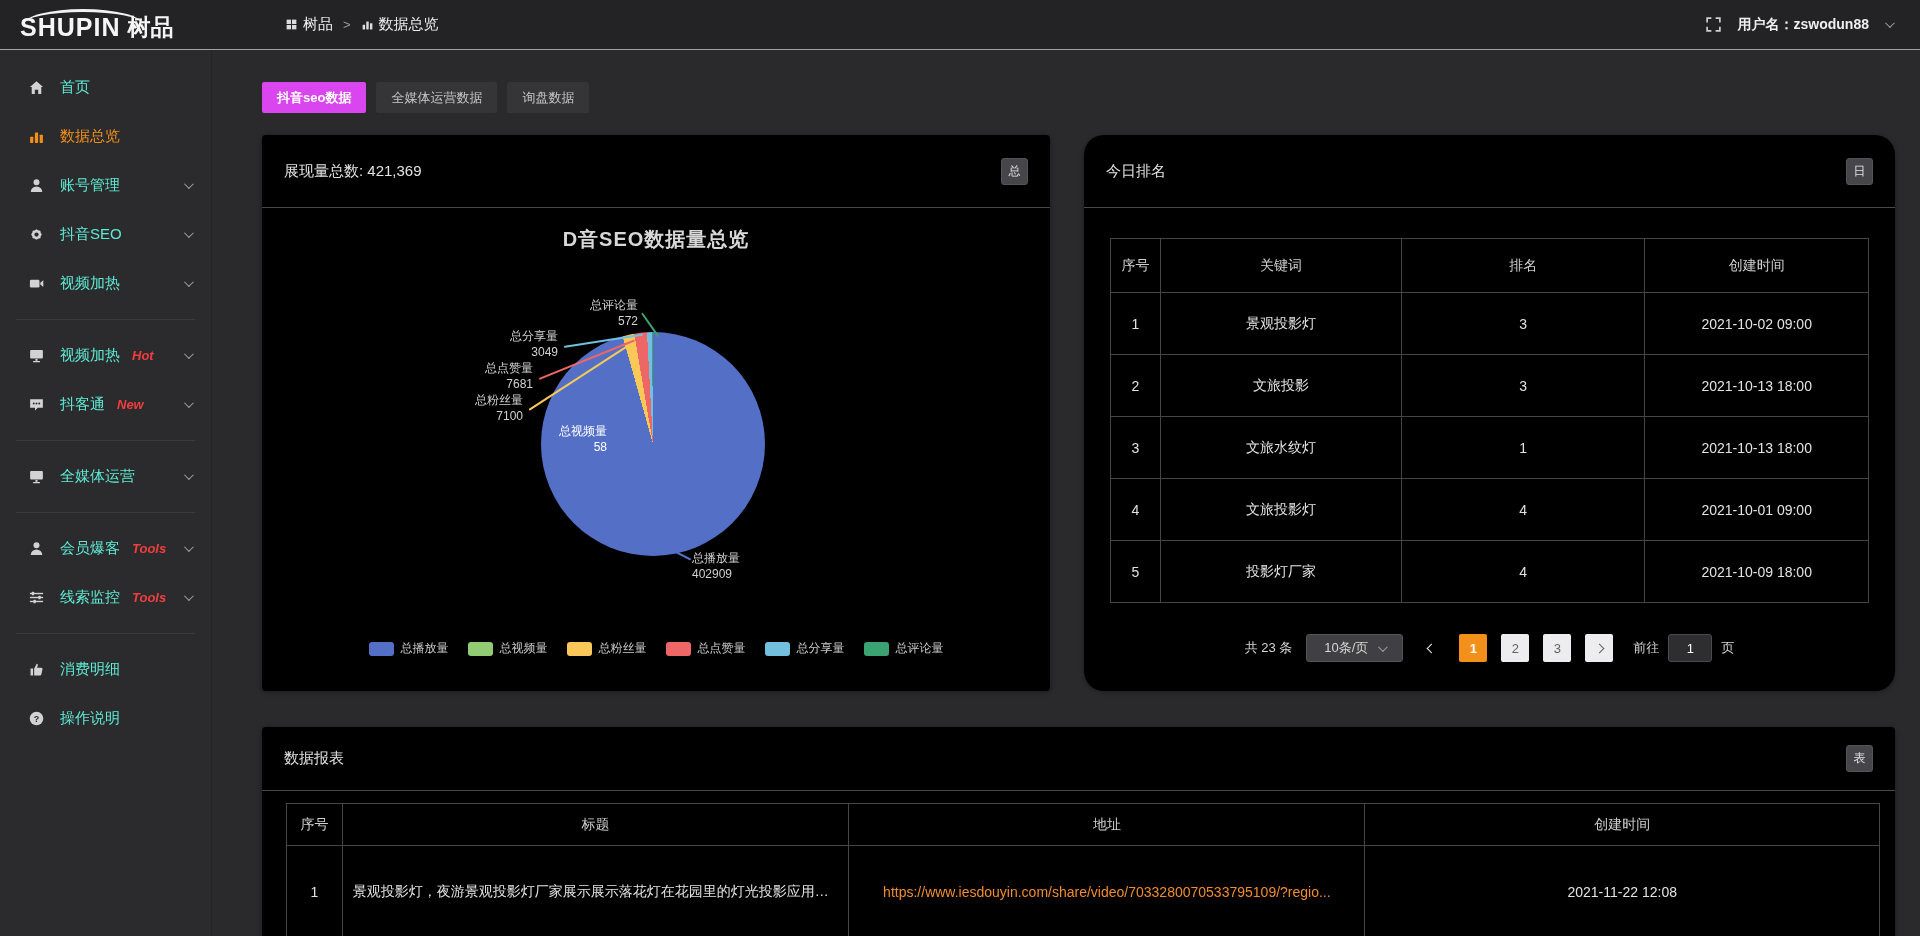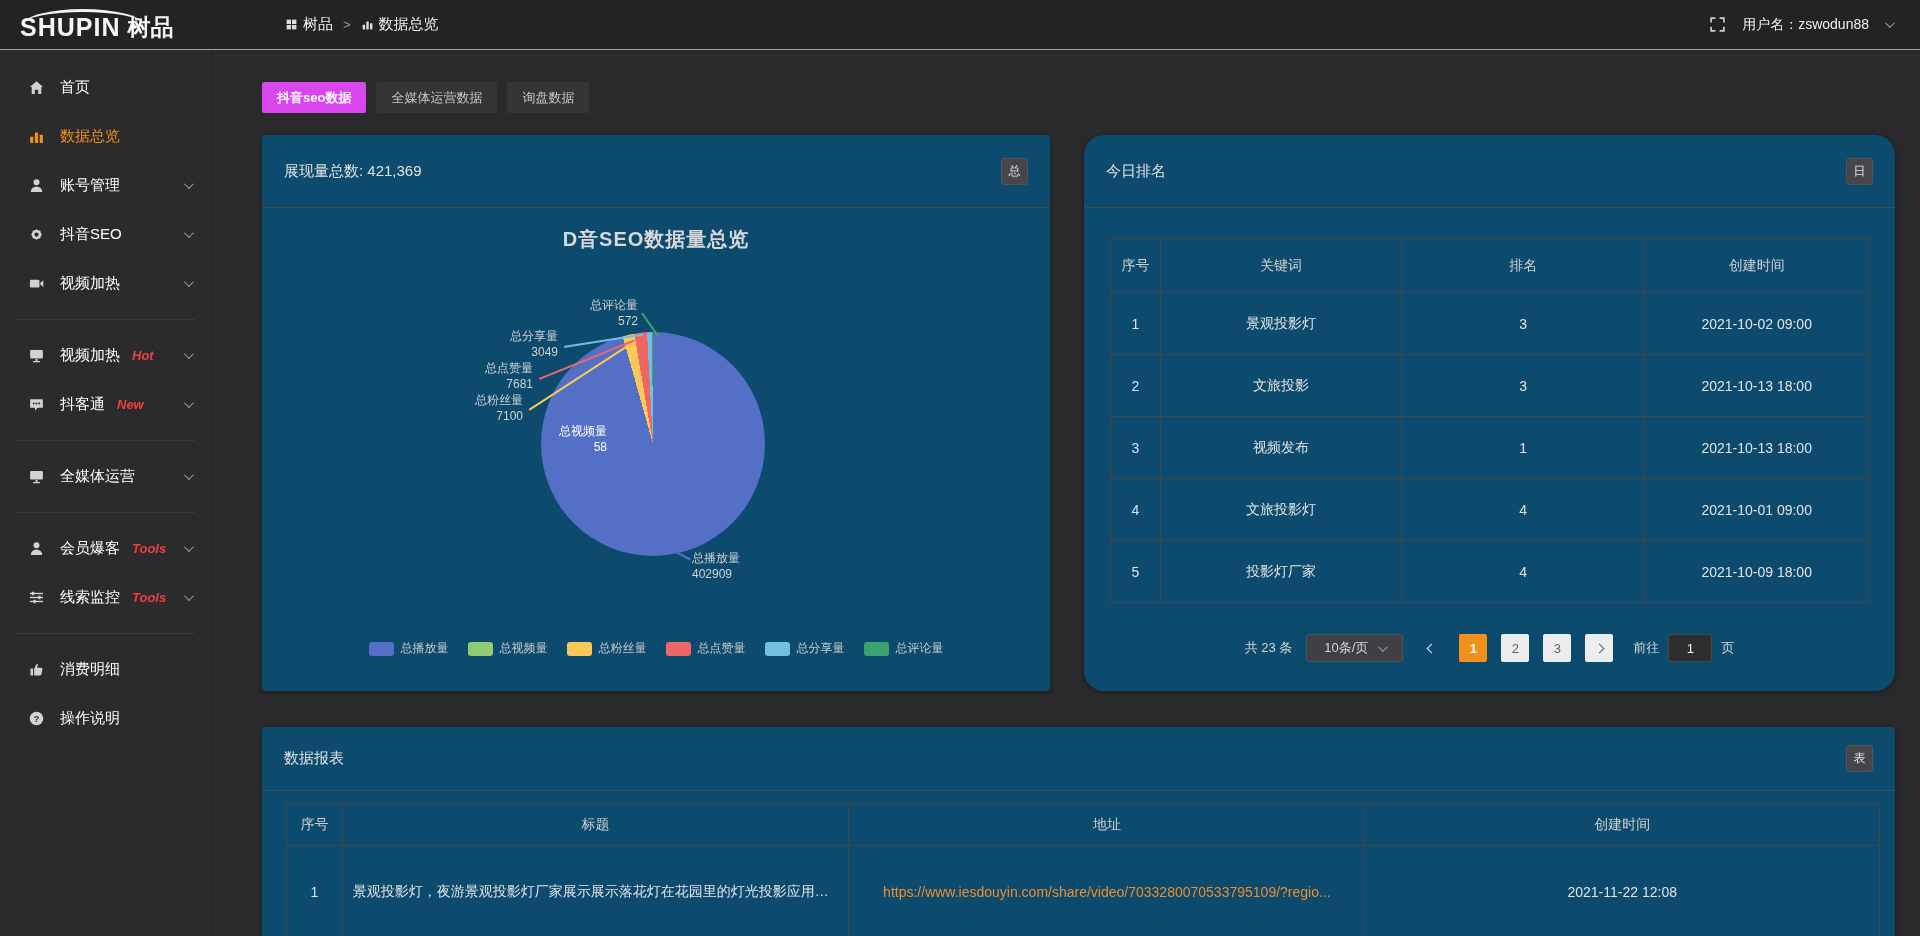--- a/index.html
+++ b/index.html
@@ -13,44 +13,44 @@
   
   .topbar { height:50px; background:#232325; display:flex; align-items:center; flex:none; border-bottom:1px solid #a3a3a3; }
   .logo { width:212px; flex:none; display:flex; align-items:center; padding-left:20px; position:relative; cursor:pointer; }
   .logo-arc { position:absolute; top:3px; left:24px; width:118px; height:30px; border-top:3px solid #f2f2f2; border-radius:50% 50% 0 0; }
   .logo-en { font-size:25px; font-weight:bold; color:#f5f5f5; letter-spacing:1px; margin-top:6px; }
   .logo-cn { font-size:23px; font-weight:bold; color:#f5f5f5; margin-left:7px; margin-top:6px; }
   .breadcrumb { display:flex; align-items:center; margin-left:73px; font-size:15px; color:#ededed; gap:8px; }
   .crumb { display:flex; align-items:center; gap:5px; }
   .crumb .bc-icon { width:13px; height:13px; display:inline-flex; color:#dcdcdc; }
   .bc-sep { color:#9a9a9a; font-size:13px; margin:0 2px; }
-  .topbar-right { margin-left:auto; display:flex; align-items:center; gap:16px; padding-right:28px; }
+  .topbar-right { margin-left:auto; display:flex; align-items:center; gap:16px; padding-right:28px;font-weight:bold; }
   .fs-icon { width:17px; height:17px; color:#cfcfcf; cursor:pointer; display:inline-flex; }
   .username { font-size:14px; color:#efefef; cursor:pointer; }
   .chev { display:inline-block; width:7px; height:7px; border-right:1.6px solid #a0a0a0; border-bottom:1.6px solid #a0a0a0; transform:rotate(45deg) translateY(-2px); }
 
   
   .layout { flex:1; display:flex; min-height:0; }
   .sidebar { width:212px; flex:none; background:#2b2b2d; border-right:1px solid #242426; padding-top:13px; }
   .side-item { height:49px; display:flex; align-items:center; padding:0 20px 0 28px; cursor:pointer; }
   .side-item .s-icon { width:17px; height:17px; color:#d2d2d2; flex:none; display:inline-flex; }
-  .side-item .s-label { margin-left:15px; font-size:15px; color:#ffffff; }
+  .side-item .s-label { margin-left:15px; font-size:15px; color:#5eead4; }
   .side-item.active .s-icon, .side-item.active .s-label { color:#f39019; }
   .side-badge { font-size:13px; font-style:italic; font-weight:bold; margin-left:12px; }
   .side-item .chev { margin-left:auto; }
   .side-divider { height:1px; background:#3a3a3d; margin:11px 16px; }
 
   
   .main { flex:1; min-width:0; padding:32px 25px 0 50px; }
   .tabs { display:flex; gap:10px; margin-bottom:22px; }
   .tab { height:31px; padding:0 15px; display:inline-flex; align-items:center; font-size:13px; background:#353538; color:#c6c6c6; border-radius:2px; cursor:pointer; border:none; font-family:inherit; }
   .tab.active { background:#d946ef; color:#fff; font-weight:bold; }
 
   .panels-row { display:flex; gap:34px; height:556px; }
-  .panel { background:#0c4a6e; border-radius:4px; box-shadow:0 1px 5px rgba(0,0,0,.35); }
+  .panel { background:#000000; border-radius:4px; box-shadow:0 1px 5px rgba(0,0,0,.35); }
   .panel-header { height:73px; display:flex; align-items:center; justify-content:space-between; padding:0 22px; border-bottom:1px solid #48484b; font-size:15px; color:#e3e3e3; }
   .corner-btn { min-width:27px; height:27px; background:#46464a; border:1px solid #545458; border-radius:3px; color:#e0e0e0; font-size:12px; cursor:pointer; font-family:inherit; }
 
   
   .chart-panel { width:788px; flex:none; }
   .chart-wrap { position:relative; height:482px; }
   .chart-title { position:absolute; top:18px; left:0; width:100%; text-align:center; font-size:20px; font-weight:600; color:#d8d8d8; letter-spacing:1px; }
   .pie { position:absolute; left:279px; top:124px; width:224px; height:224px; border-radius:50%; }
   .callout { position:absolute; font-size:12px; line-height:16px; color:#d2d2d2; text-align:right; white-space:nowrap; }
   .callout.left-align { text-align:left; }
@@ -367,21 +367,21 @@
                   <td>2021-10-02 09:00</td>
                 </tr>
                 <tr>
                   <td>2</td>
                   <td>文旅投影</td>
                   <td>3</td>
                   <td>2021-10-13 18:00</td>
                 </tr>
                 <tr>
                   <td>3</td>
-                  <td>视频发布</td>
+                  <td>文旅水纹灯</td>
                   <td>1</td>
                   <td>2021-10-13 18:00</td>
                 </tr>
                 <tr>
                   <td>4</td>
                   <td>文旅投影灯</td>
                   <td>4</td>
                   <td>2021-10-01 09:00</td>
                 </tr>
                 <tr>

